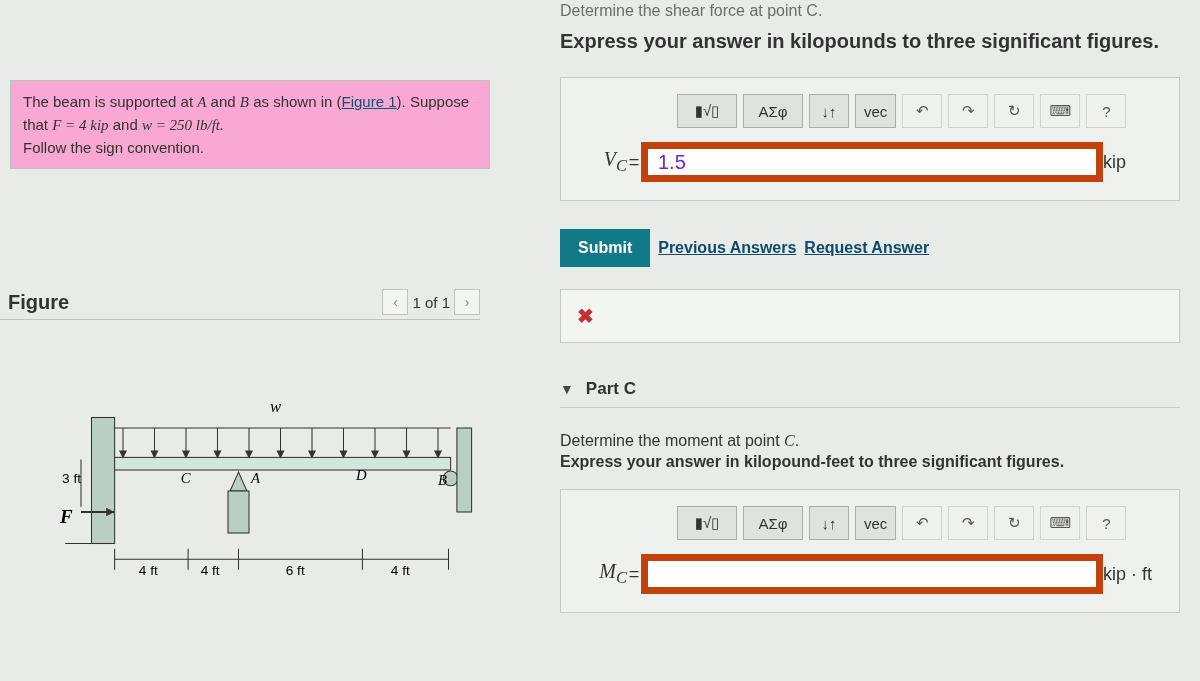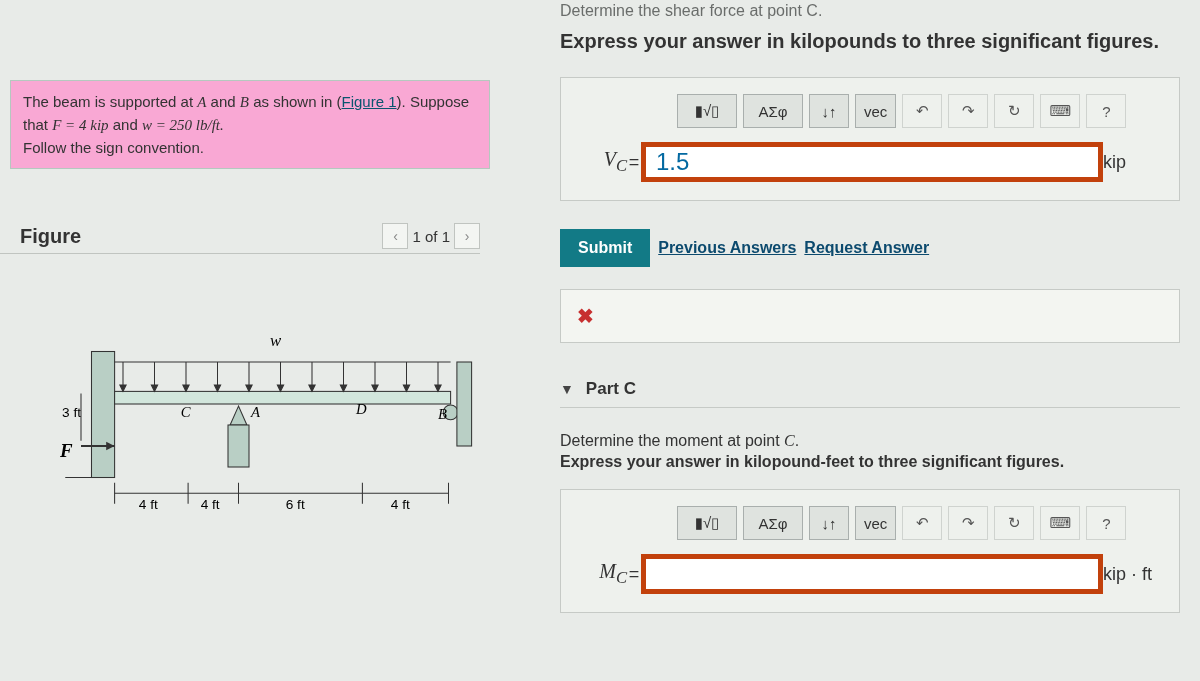--- a/index.html
+++ b/index.html
@@ -34,22 +34,22 @@
     padding: 10px 12px;
     font-size: 15px;
     line-height: 1.45;
   }
   .problem-box .ital { font-style: italic; font-family: 'Times New Roman', serif; }
   .problem-box a { color: #0a556f; text-decoration: underline; }
   .figure-head {
     display: flex;
     justify-content: space-between;
     align-items: center;
-    margin: 54px 20px 0 0;
-    padding-left: 20px;
+    margin: 120px 20px 0 0;
+    padding-left: 8px;
   }
   .figure-head h3 { font-size: 20px; font-weight: bold; }
   .figure-nav {
     display: flex;
     align-items: center;
     gap: 4px;
     font-size: 15px;
   }
   .fnav-btn {
     width: 26px; height: 26px;
@@ -119,25 +119,25 @@
     font-family: 'Times New Roman', serif;
     font-style: italic;
     font-size: 20px;
     width: 50px;
     text-align: right;
   }
   .eq { font-size: 18px; width: 14px; text-align:center; }
   .answer-input {
     flex: 1;
     height: 40px;
-    border: 5px solid #c2410c;
+    border: 7px solid #c2410c;
     background: #fff;
-    font-size: 24px;
+    font-size: 20px;
     padding: 4px 10px;
-    color: #0369a1;
+    color: #6d28d9;
   }
   .unit {
     font-size: 18px;
     width: 60px;
   }
   .submit-row {
     display: flex;
     align-items: center;
     gap: 8px;
     margin-top: 28px;

